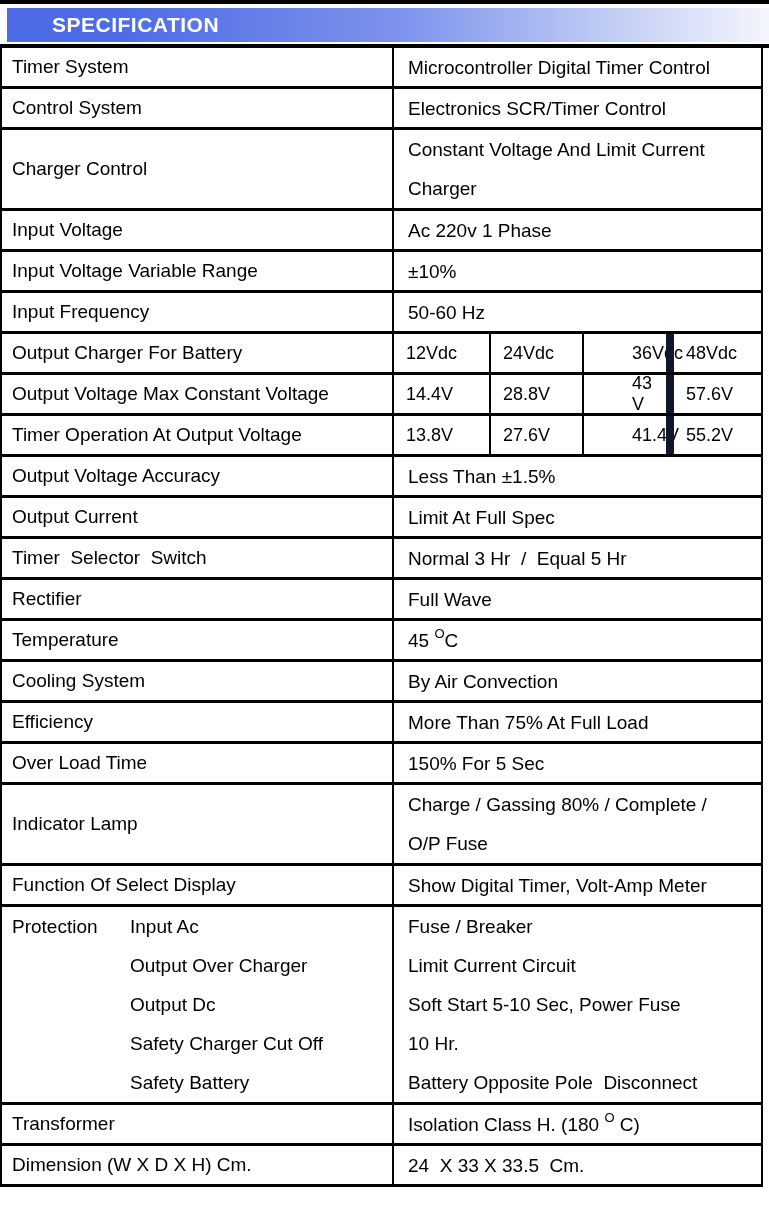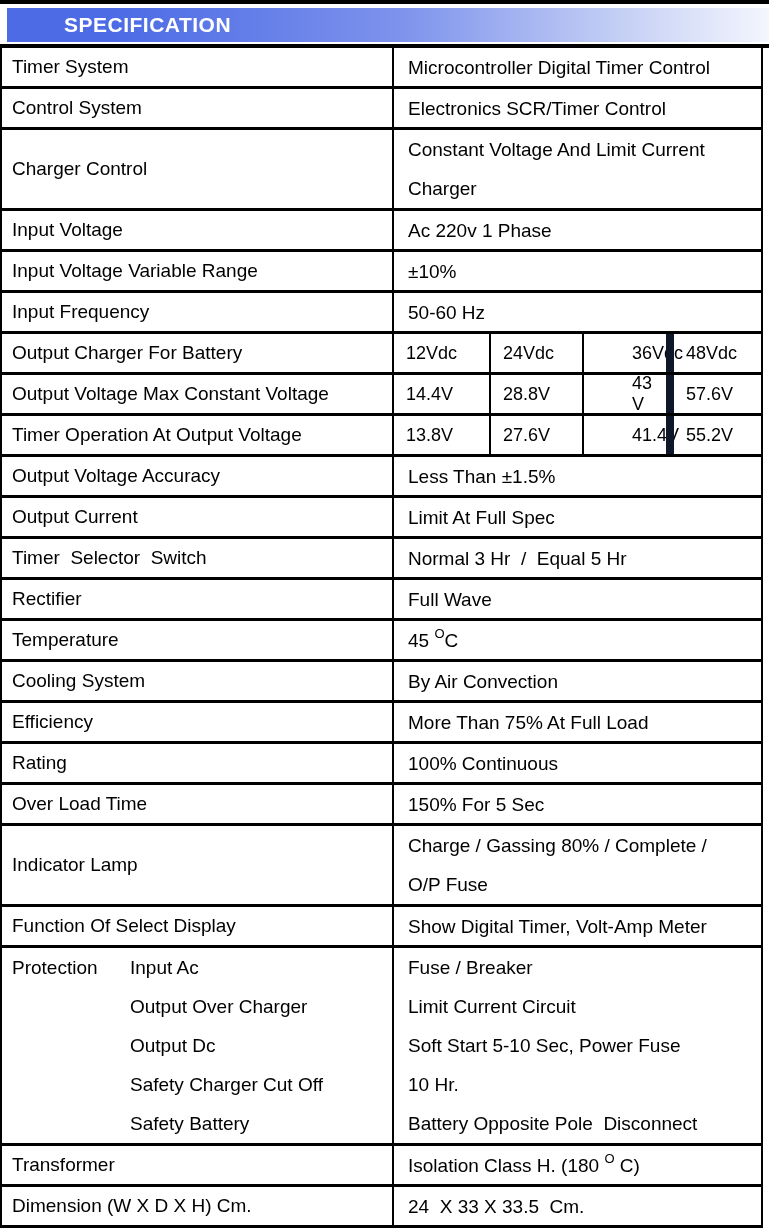--- a/index.html
+++ b/index.html
@@ -26,21 +26,21 @@
     height: 34px;
     display: flex;
     align-items: center;
     background: linear-gradient(90deg, #4c6be5 0%, #4c6be5 14%, #7e93ec 52%, #c3cef5 80%, #f4f6fd 100%);
   }
   .header-title {
     color: #ffffff;
     font-weight: bold;
     font-size: 21px;
     letter-spacing: 0.5px;
-    padding-left: 57px;
+    padding-left: 45px;
   }
   .header-rule {
     height: 4px;
     background: #000;
     margin-top: 2px;
   }
   .spec-table {
     width: 763px;
     box-sizing: border-box;
     border-left: 2px solid #000;
@@ -263,26 +263,20 @@
         </div>
     </div>
 
     <div class="row">
       <div class="label">Efficiency</div>
       <div class="value-area">
           <div class="value-text">More Than 75% At Full Load</div>
         </div>
     </div>
 
-    <div class="row">
-      <div class="label">Rating</div>
-      <div class="value-area">
-          <div class="value-text">100% Continuous</div>
-        </div>
-    </div>
 
     <div class="row">
       <div class="label">Over Load Time</div>
       <div class="value-area">
           <div class="value-text">150% For 5 Sec</div>
         </div>
     </div>
 
     <div class="row tall">
       <div class="label">Indicator Lamp</div>

